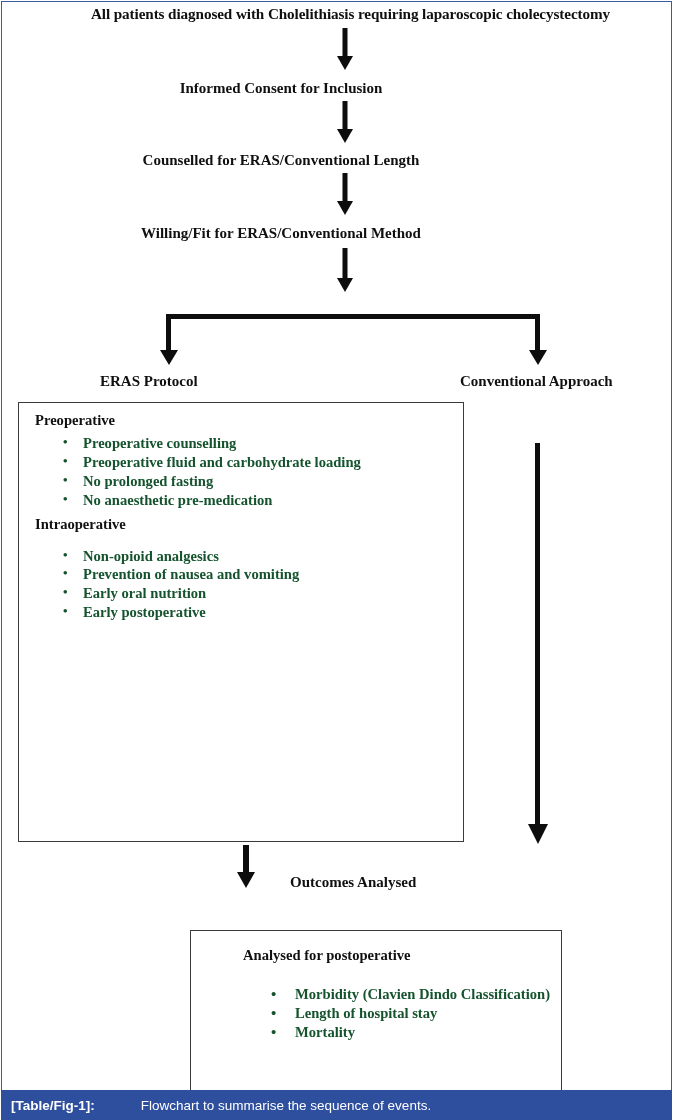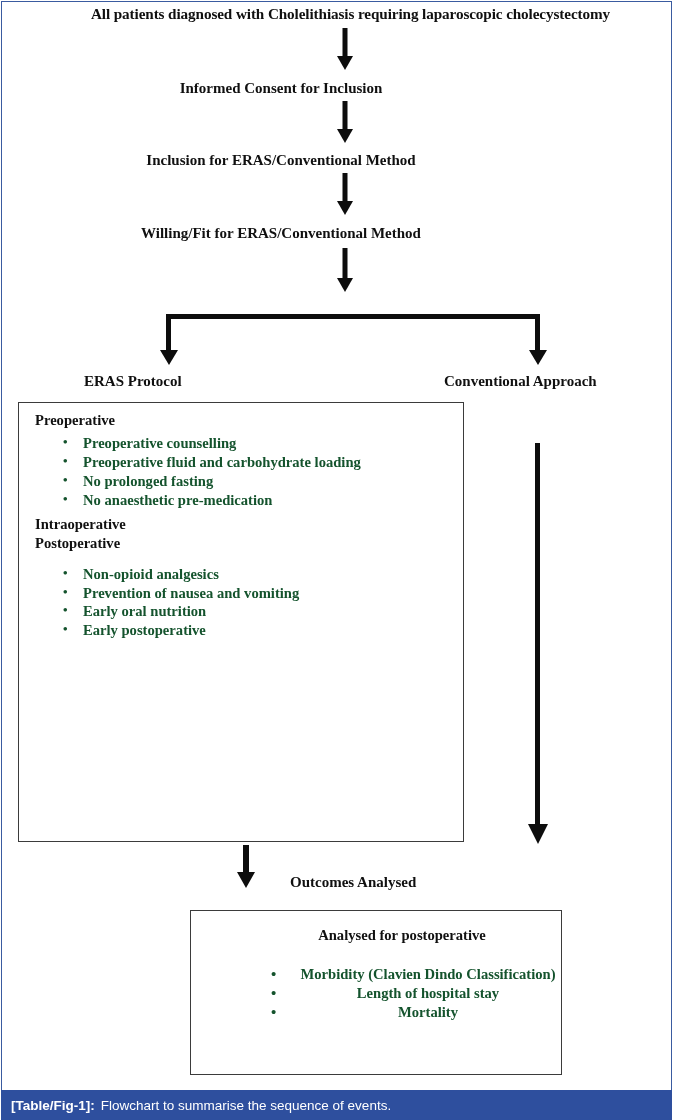--- a/index.html
+++ b/index.html
@@ -44,20 +44,21 @@
   .step2{ top:80px; }
   .step3{ top:152px; }
   .step4{ top:225px; }
 
   .branch-label{
     position:absolute;
     font-size:15px;
     font-weight:bold;
     white-space:nowrap;
     color:#101010;
+    margin-left:16px;
   }
   .lbl-eras{ left:84px; top:373px; }
   .lbl-conv{ left:444px; top:373px; }
 
   
   .arrow{
     position:absolute;
   }
   .arrow .shaft{
     position:absolute;
@@ -98,21 +99,21 @@
   .box{
     position:absolute;
     border:1.5px solid #3b3b3b;
     background:#ffffff;
     box-sizing:border-box;
   }
   #eras-box{
     left:18px; top:402px; width:446px; height:440px;
   }
   #outcome-box{
-    left:190px; top:910px; width:372px; height:165px;text-align:center;
+    left:190px; top:930px; width:372px; height:165px;
   }
   .phase{
     font-size:14.6px;
     font-weight:bold;
     margin:0;
     padding:0 0 0 10px;
     color:#101010;
     line-height:1.25;
   }
   ul.bullets{
@@ -170,20 +171,21 @@
     position:absolute;
     left:1px; bottom:0px; width:671px; height:30px;
     background:#2e4f9e;
     color:#ffffff;
     font-family:"Liberation Sans", sans-serif;
     font-size:13.5px;
     display:flex;
     align-items:center;
     box-sizing:border-box;
     padding-left:10px;
+    gap:40px;
   }
   #caption .cap-tag{
     font-weight:bold;
     margin-right:6px;
     white-space:nowrap;
   }
   #caption .cap-text{ white-space:nowrap; }
 </style>
 </head>
 <body>
@@ -199,21 +201,21 @@
     <div class="head" style="top:28px;"></div>
   </div>
 
   <div class="node step step2">Informed Consent for Inclusion</div>
 
   <div class="arrow" style="left:329px; top:101px; width:32px; height:44px;">
     <div class="shaft" style="top:0; height:30px;"></div>
     <div class="head" style="top:28px;"></div>
   </div>
 
-  <div class="node step step3">Inclusion for ERAS/Conventional Method</div>
+  <div class="node step step3">Counselled for ERAS/Conventional Length</div>
 
   <div class="arrow" style="left:329px; top:173px; width:32px; height:44px;">
     <div class="shaft" style="top:0; height:30px;"></div>
     <div class="head" style="top:28px;"></div>
   </div>
 
   <div class="node step step4">Willing/Fit for ERAS/Conventional Method</div>
 
   <div class="arrow" style="left:329px; top:248px; width:32px; height:48px;">
     <div class="shaft" style="top:0; height:32px;"></div>
@@ -235,21 +237,20 @@
       <div class="phase">Preoperative</div>
       <ul class="bullets">
         <li>Preoperative counselling</li>
         <li>Preoperative fluid and carbohydrate loading</li>
         <li>No prolonged fasting</li>
         <li>No anaesthetic pre-medication</li>
       </ul>
 
       <div class="phase">Intraoperative</div>
 
-      <div class="phase">Postoperative</div>
       <ul class="bullets" style="margin-top:14px;">
         <li>Non-opioid analgesics</li>
         <li>Prevention of nausea and vomiting</li>
         <li>Early oral nutrition</li>
         <li>Early postoperative</li>
       </ul>
 
     </div>
   </div>
 

